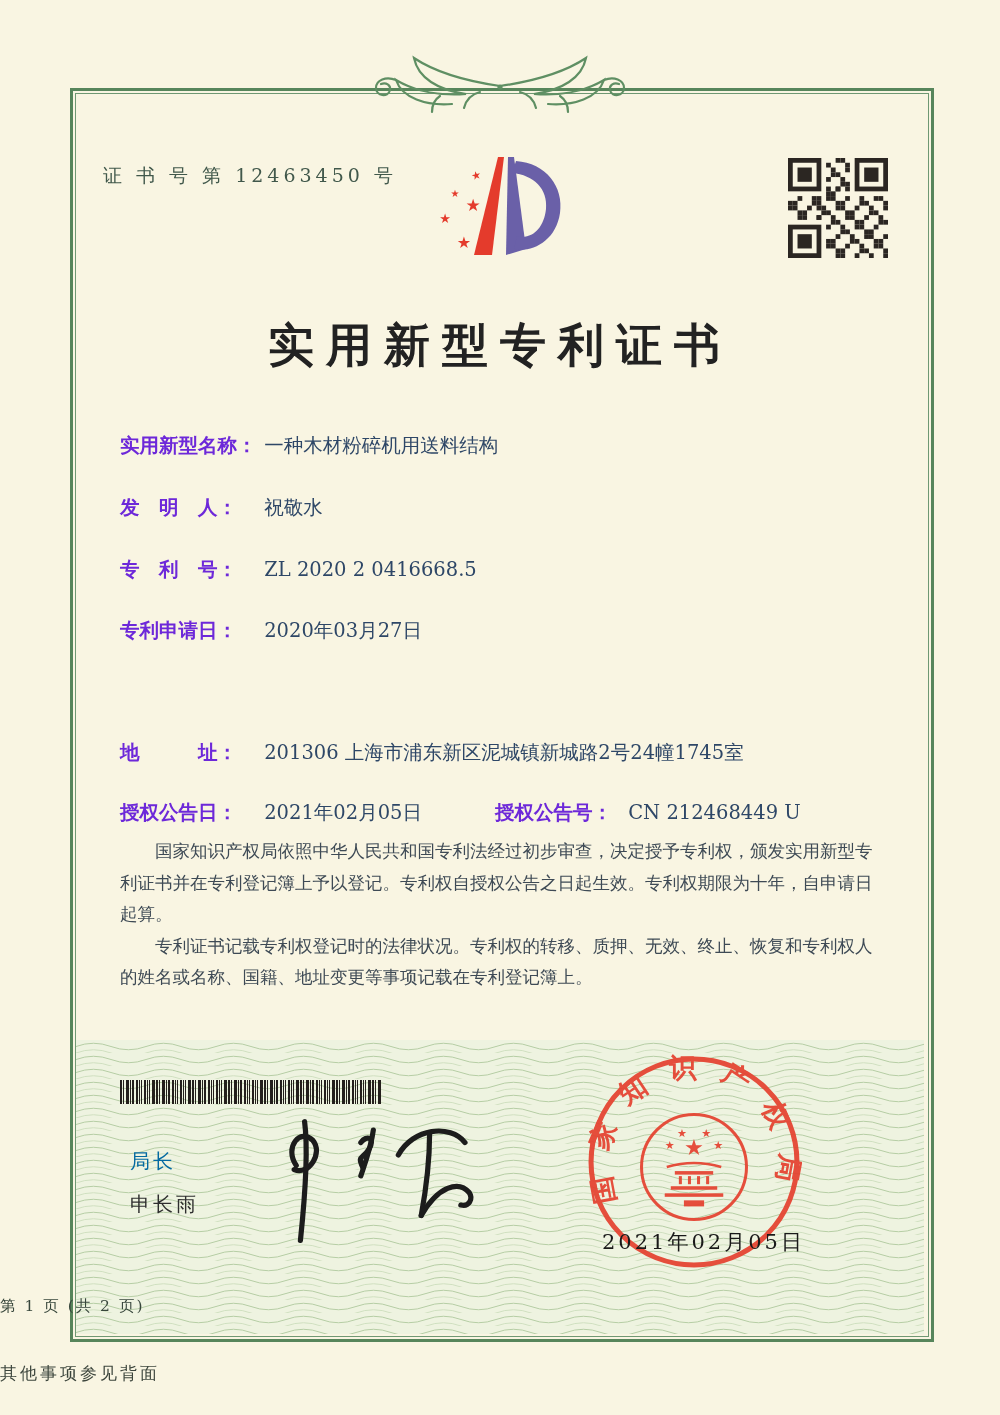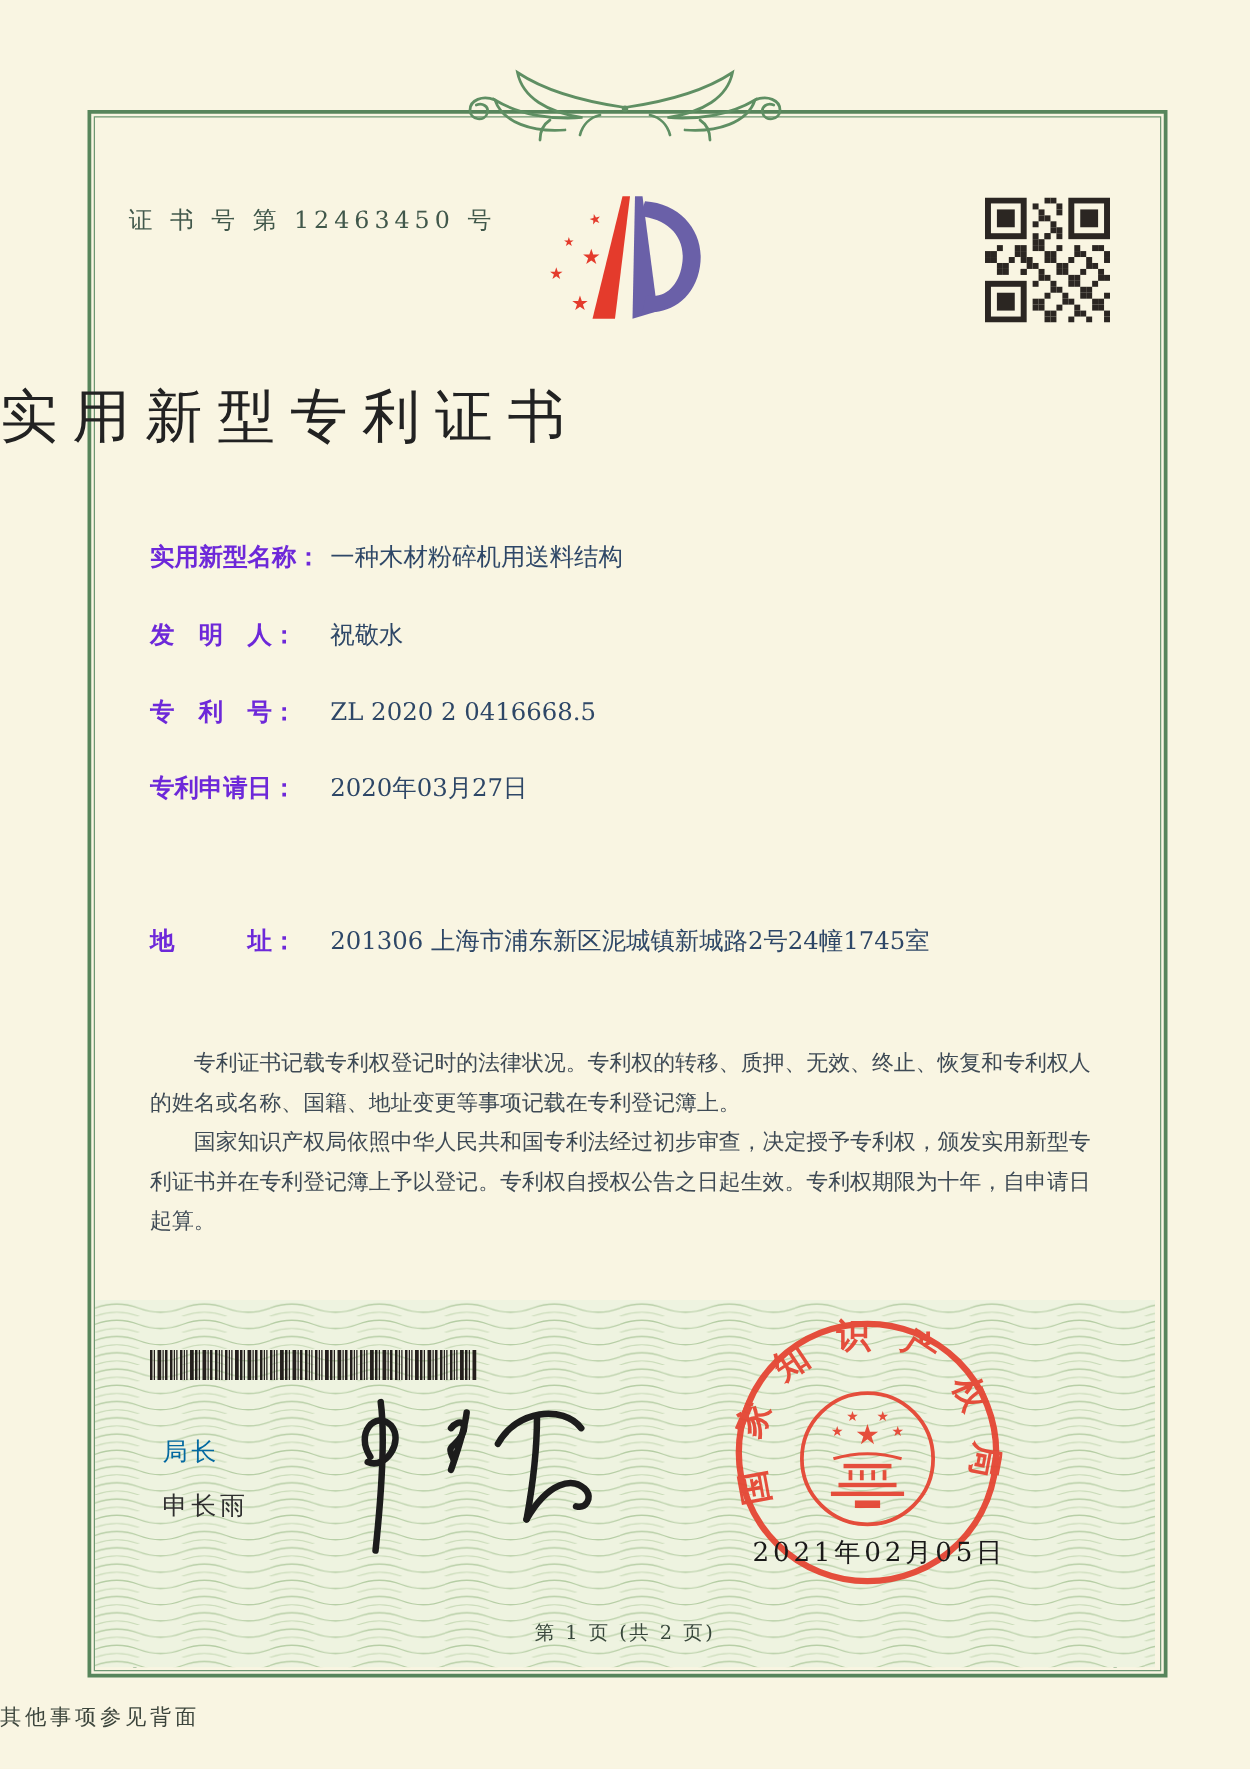--- a/index.html
+++ b/index.html
@@ -7,35 +7,35 @@
        font-family:"DejaVu Serif","Liberation Serif",serif;}
   .page{position:absolute;inset:0;background:#f9f5e2;}
   
   .frame{position:absolute;left:70px;top:88px;width:858px;height:1248px;border:3px solid #57855b;}
   .frame::after{content:"";position:absolute;inset:2px;border:1px solid #6f9873;}
   
   .wave-zone{position:absolute;left:76px;top:1040px;width:848px;height:294px;overflow:hidden;}
   .cert-no{position:absolute;left:103px;top:163px;font-size:19px;letter-spacing:4px;color:#41584b;text-align:right;}
   .logo{position:absolute;left:420px;top:148px;width:150px;height:132px;}
   .qr{position:absolute;left:788px;top:158px;width:100px;height:100px;}
-  .title{position:absolute;left:0;right:0;top:303px;font-size:46px;font-weight:normal;
+  .title{position:absolute;left:0;right:0;top:315px;text-align:center;font-size:46px;font-weight:bold;
          letter-spacing:12px;color:#222;}
   .row{position:absolute;left:120px;font-size:19.5px;white-space:nowrap;}
   .row .lbl{display:inline-block;width:138px;color:#6d28d9;font-weight:bold;}
   .row .val{color:#2e4767;}
   .grant2{position:absolute;left:375px;top:0;}
   .paras{position:absolute;left:120px;top:836px;width:764px;font-size:17.5px;line-height:31.5px;color:#3e4a55;}
   .paras p{margin:0;text-indent:2em;}
   .barcode{position:absolute;left:120px;top:1080px;width:264px;height:24px;}
   .sig-title{position:absolute;left:130px;top:1148px;font-size:20px;letter-spacing:3px;color:#0369a1;}
   .sig-name{position:absolute;left:130px;top:1191px;font-size:20px;letter-spacing:3px;color:#2e2e2e;}
   .signature{position:absolute;left:265px;top:1110px;width:250px;height:138px;}
   .seal{position:absolute;left:586px;top:1054px;width:216px;height:216px;opacity:.93;}
   .seal-date{position:absolute;left:602px;top:1228px;font-size:21px;letter-spacing:3px;color:#191919;}
-  .page-info{position:absolute;left:0;right:0;top:1296px;text-align:center;font-size:15.5px;
+  .page-info{position:absolute;left:0;right:0;top:1296px;text-align:left;font-size:15.5px;
              letter-spacing:2px;color:#37463b;}
   .back-note{position:absolute;left:0;right:0;top:1362px;text-align:left;font-size:17px;
              letter-spacing:3px;color:#3c453c;}
   .ornament-top{position:absolute;left:340px;top:52px;width:320px;height:70px;}
   .flourish{position:absolute;width:100px;height:130px;}
   .flourish.bl{left:76px;top:1204px;}
   .flourish.br{right:76px;top:1204px;transform:scaleX(-1);}
 </style>
 </head>
 <body>
@@ -247,24 +247,32 @@
     <span class="val">ZL 2020 2 0416668.5</span>
   </div>
   <div class="row" style="top:617px">
     <span class="lbl">专利申请日：</span>
     <span class="val">2020年03月27日</span>
   </div>
   <div class="row" style="top:739px">
     <span class="lbl">地　　　址：</span>
     <span class="val">201306 上海市浦东新区泥城镇新城路2号24幢1745室</span>
   </div>
+  <div class="row" style="top:799px">
+    <span class="lbl">授权公告日：</span>
+    <span class="val">2021年02月05日</span>
+    <span class="grant2">
+      <span class="lbl" style="width:auto;margin-right:10px">授权公告号：</span>
+      <span class="val">CN 212468449 U</span>
+    </span>
+  </div>
 
   <div class="paras">
+    <p>国家知识产权局依照中华人民共和国专利法经过初步审查，决定授予专利权，颁发实用新型专利证书并在专利登记簿上予以登记。专利权自授权公告之日起生效。专利权期限为十年，自申请日起算。</p>
     <p>专利证书记载专利权登记时的法律状况。专利权的转移、质押、无效、终止、恢复和专利权人的姓名或名称、国籍、地址变更等事项记载在专利登记簿上。</p>
-    <p>国家知识产权局依照中华人民共和国专利法经过初步审查，决定授予专利权，颁发实用新型专利证书并在专利登记簿上予以登记。专利权自授权公告之日起生效。专利权期限为十年，自申请日起算。</p>
   </div>
 
   <div class="barcode">
     <svg viewBox="0 0 264 24" width="264" height="24">
         <g id="barcode-bars">
           <rect x="0" y="0" width="2" height="24" fill="#241f1c"></rect>
           <rect x="3" y="0" width="1" height="24" fill="#241f1c"></rect>
           <rect x="6" y="0" width="3" height="24" fill="#241f1c"></rect>
           <rect x="10" y="0" width="1" height="24" fill="#241f1c"></rect>
           <rect x="12" y="0" width="2" height="24" fill="#241f1c"></rect>

